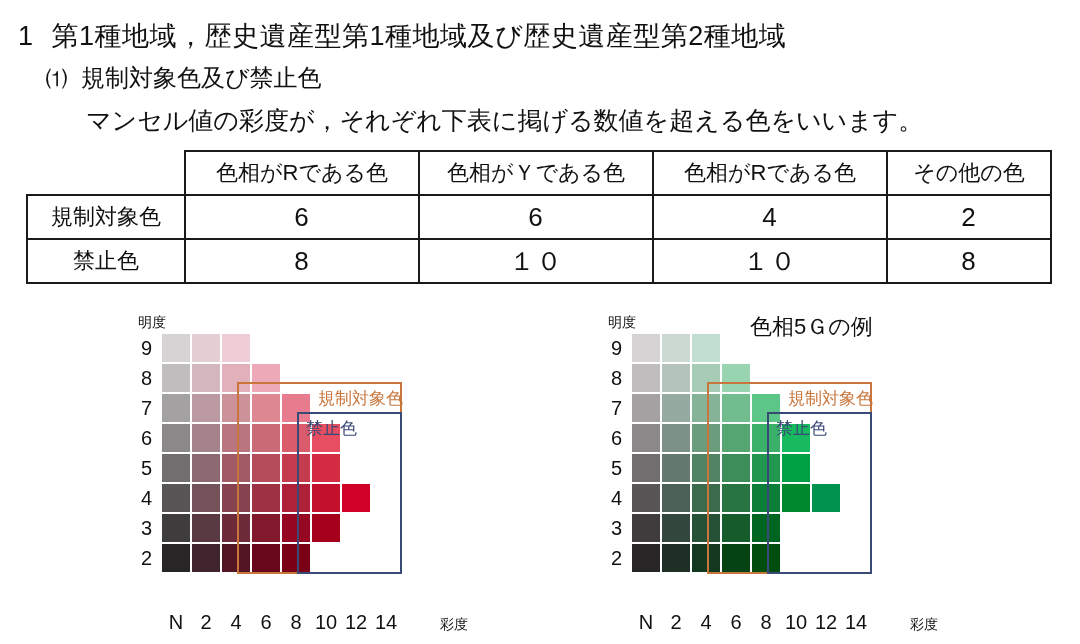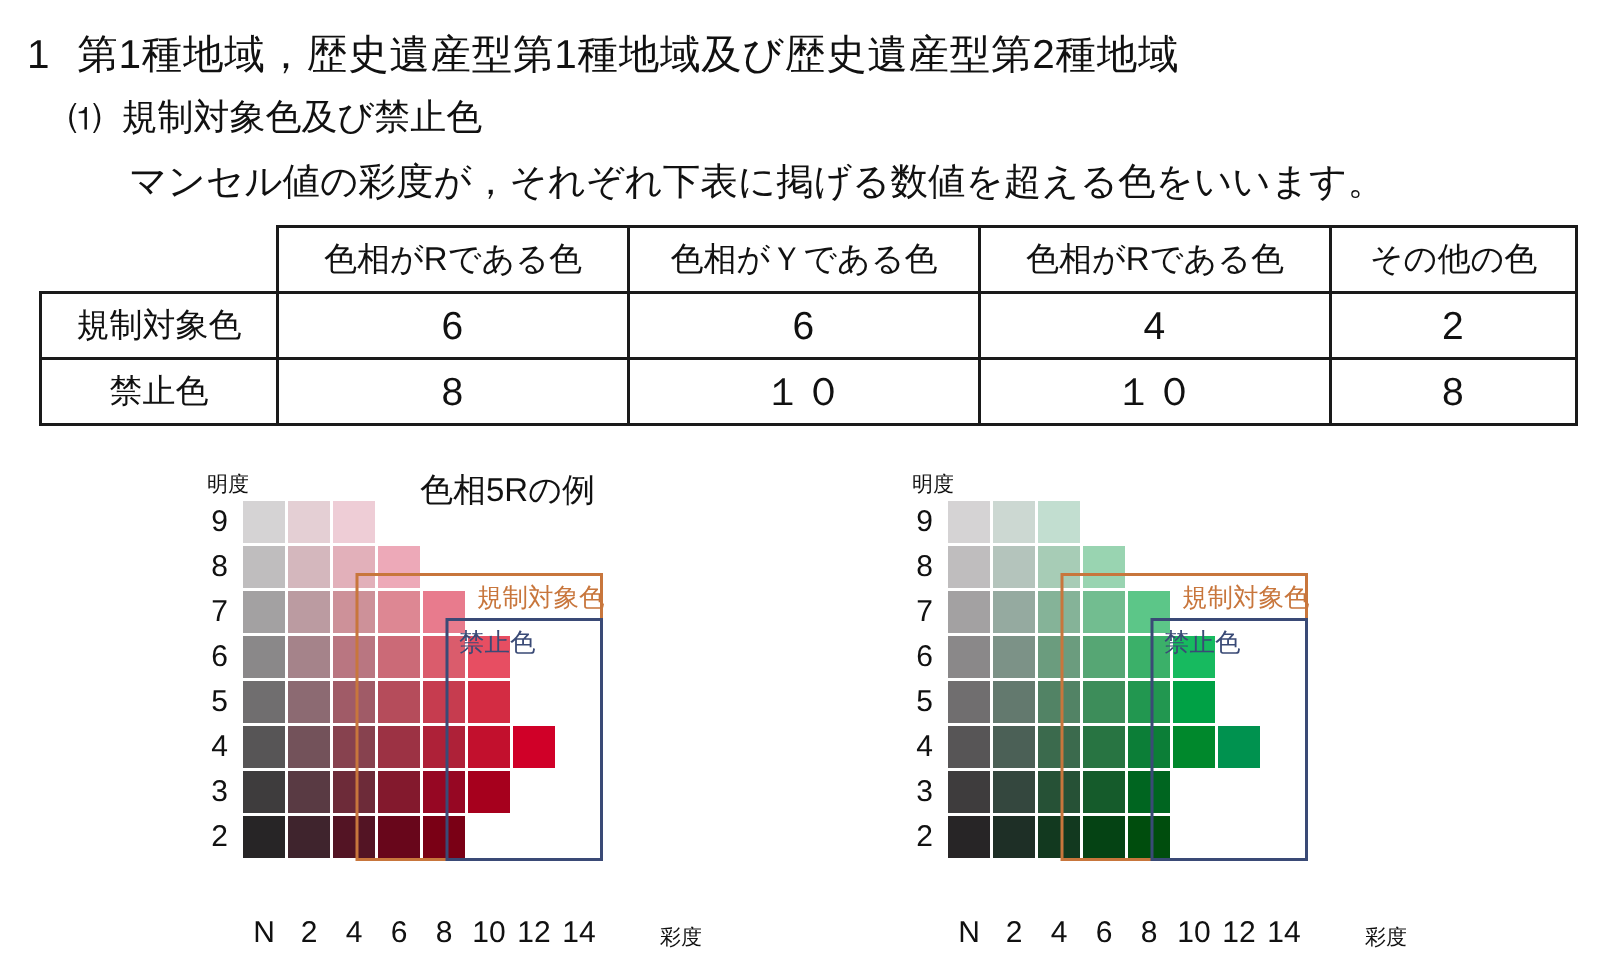--- a/index.html
+++ b/index.html
@@ -190,21 +190,20 @@
       <td class="num-cell">8</td>
       <td class="num-cell">１０</td>
       <td class="num-cell">１０</td>
       <td class="num-cell">8</td>
     </tr>
   </tbody>
 </table>
 
 <div class="chart" id="chart-5r">
   <div class="axis-label-y">明度</div>
-  <div class="chart-title">色相5Rの例</div>
   <div class="axis-label-x">彩度</div>
   <div class="grid">
       <div class="swatch" style="left: 0px; top: 0px; background: rgb(213, 211, 212);"></div>
       <div class="swatch" style="left: 30px; top: 0px; background: rgb(228, 207, 212);"></div>
       <div class="swatch" style="left: 60px; top: 0px; background: rgb(238, 205, 214);"></div>
       <div class="swatch" style="left: 0px; top: 30px; background: rgb(191, 189, 190);"></div>
       <div class="swatch" style="left: 30px; top: 30px; background: rgb(212, 183, 189);"></div>
       <div class="swatch" style="left: 60px; top: 30px; background: rgb(226, 176, 186);"></div>
       <div class="swatch" style="left: 90px; top: 30px; background: rgb(237, 169, 184);"></div>
       <div class="swatch" style="left: 0px; top: 60px; background: rgb(163, 161, 162);"></div>
@@ -260,20 +259,21 @@
     <div class="xtick" style="left: 111px;">4</div>
     <div class="xtick" style="left: 141px;">6</div>
     <div class="xtick" style="left: 171px;">8</div>
     <div class="xtick" style="left: 201px;">10</div>
     <div class="xtick" style="left: 231px;">12</div>
     <div class="xtick" style="left: 261px;">14</div>
   </div>
 
 <div class="chart" id="chart-5g">
   <div class="axis-label-y">明度</div>
+  <div class="chart-title">色相5Ｇの例</div>
   <div class="axis-label-x">彩度</div>
   <div class="grid">
       <div class="swatch" style="left: 0px; top: 0px; background: rgb(213, 211, 212);"></div>
       <div class="swatch" style="left: 30px; top: 0px; background: rgb(204, 216, 210);"></div>
       <div class="swatch" style="left: 60px; top: 0px; background: rgb(194, 222, 208);"></div>
       <div class="swatch" style="left: 0px; top: 30px; background: rgb(191, 189, 190);"></div>
       <div class="swatch" style="left: 30px; top: 30px; background: rgb(180, 196, 188);"></div>
       <div class="swatch" style="left: 60px; top: 30px; background: rgb(167, 204, 182);"></div>
       <div class="swatch" style="left: 90px; top: 30px; background: rgb(153, 212, 177);"></div>
       <div class="swatch" style="left: 0px; top: 60px; background: rgb(163, 161, 162);"></div>

